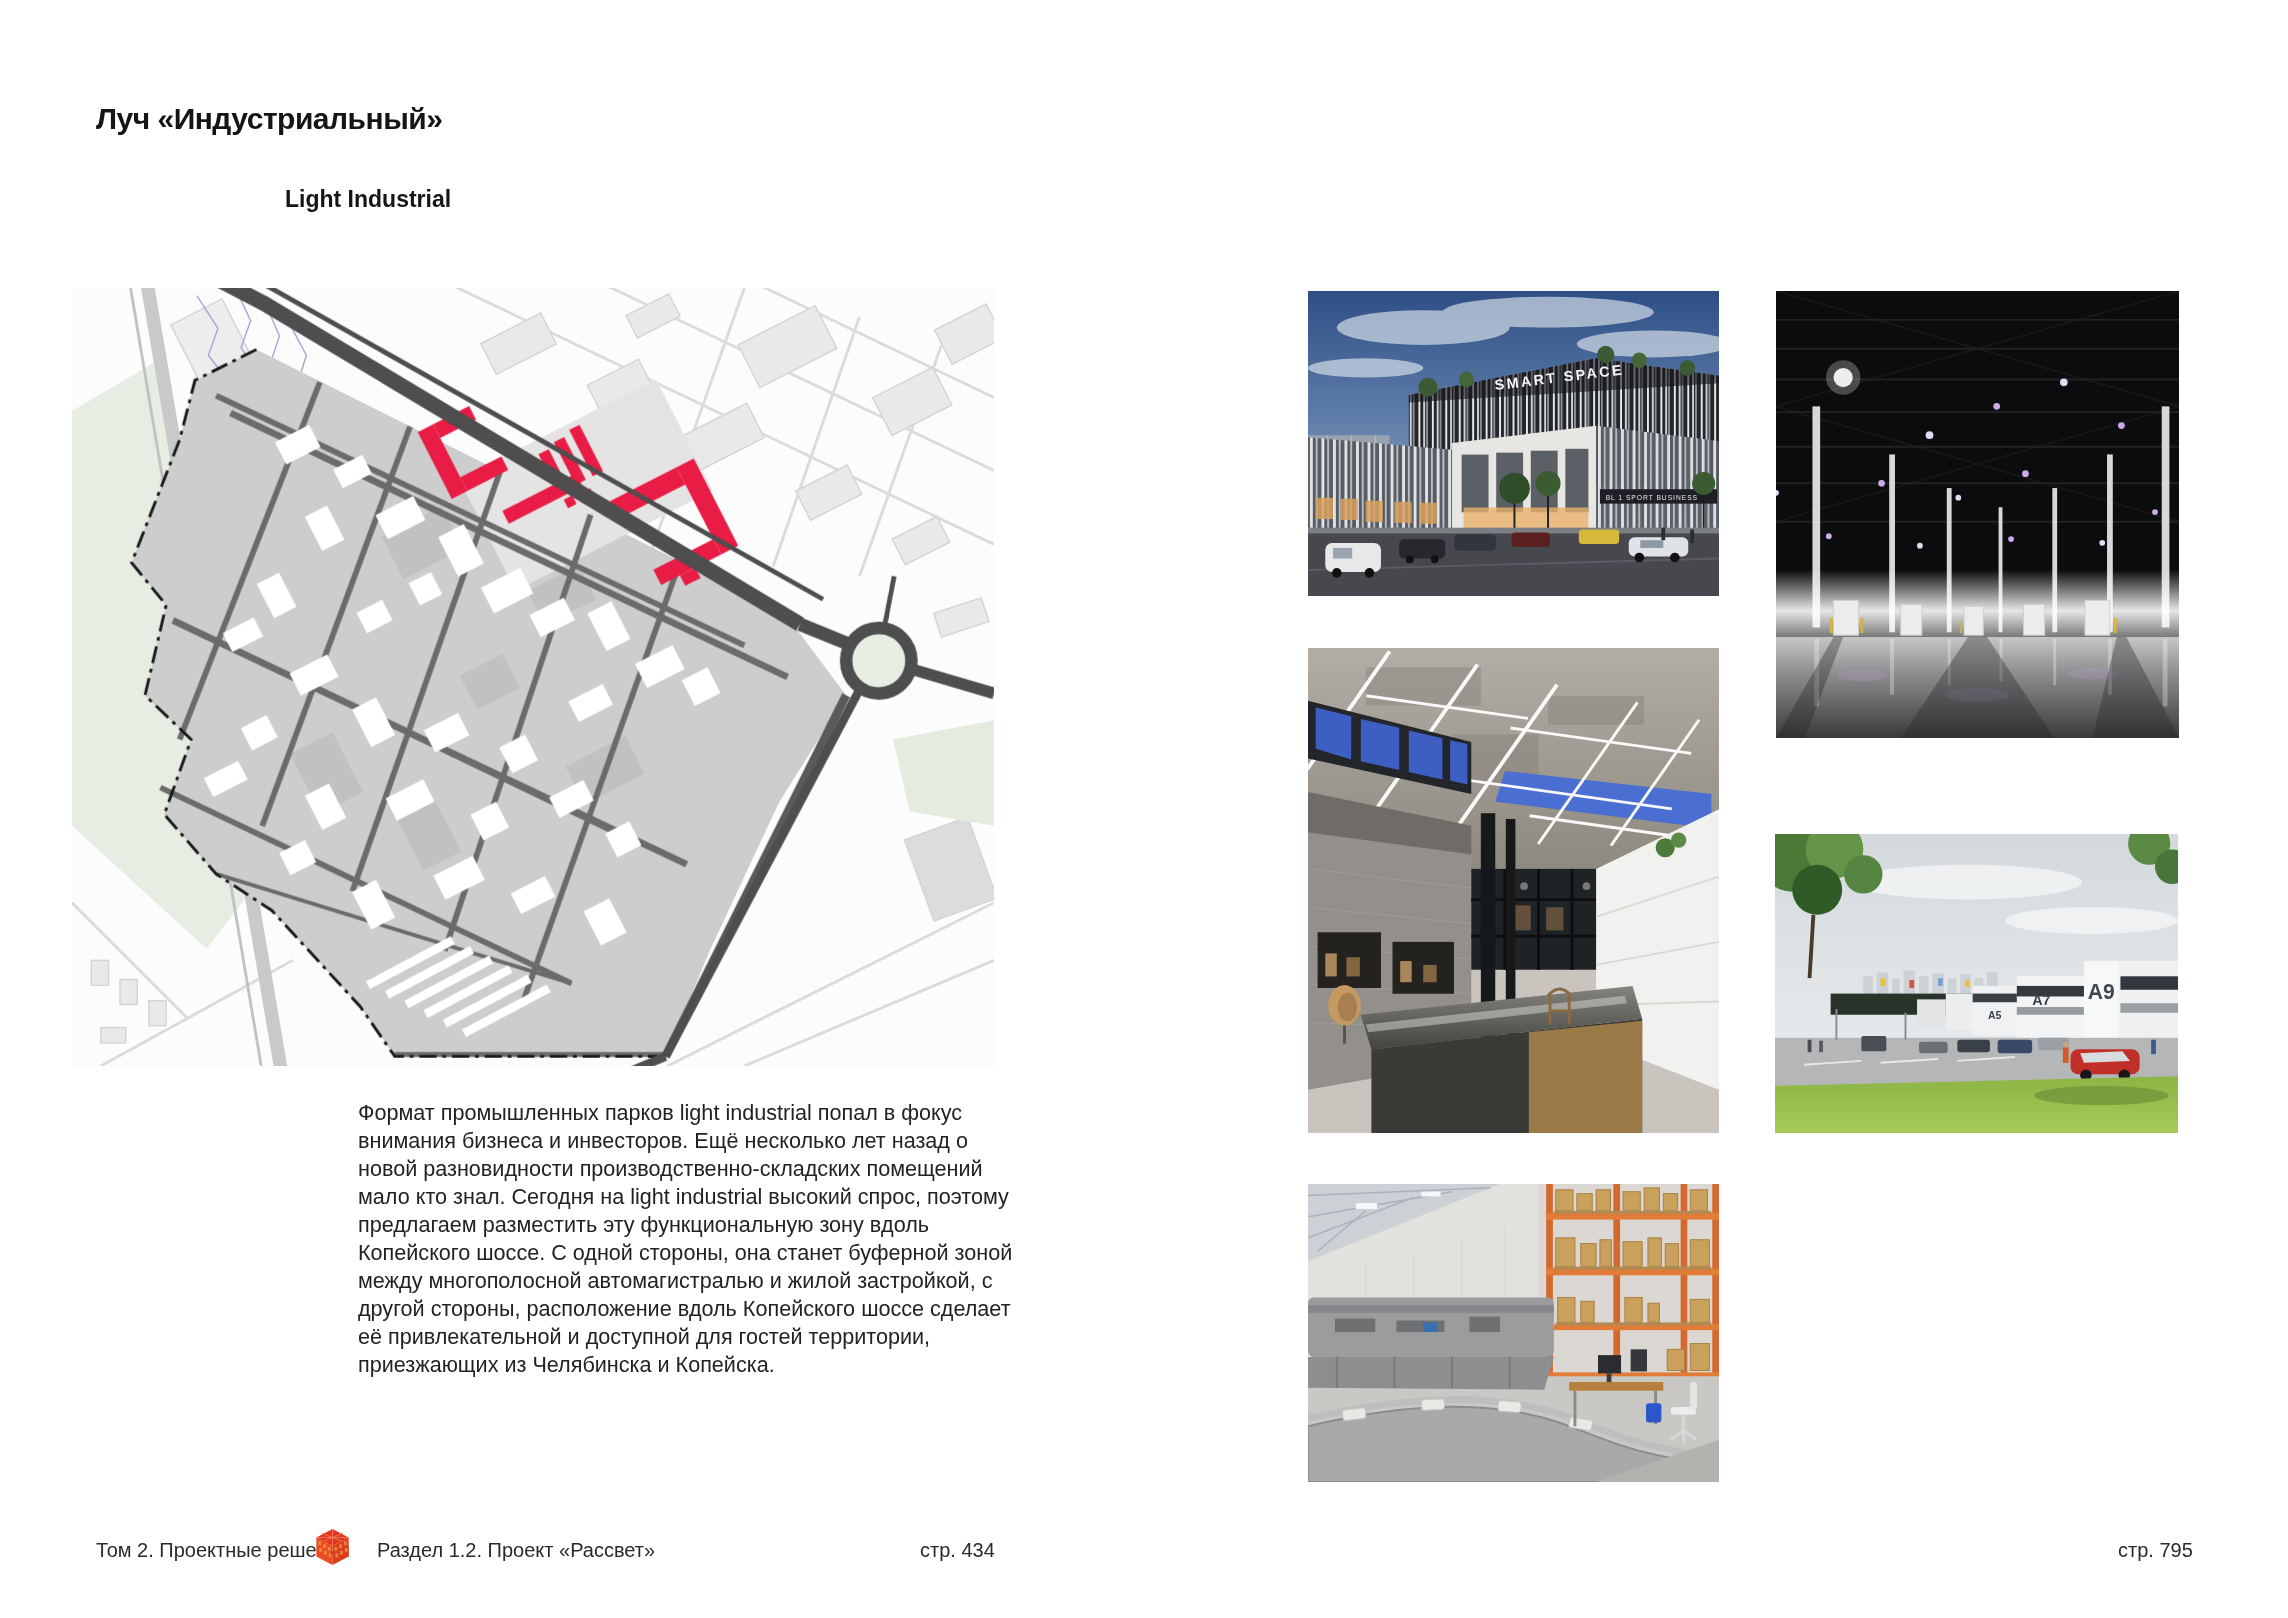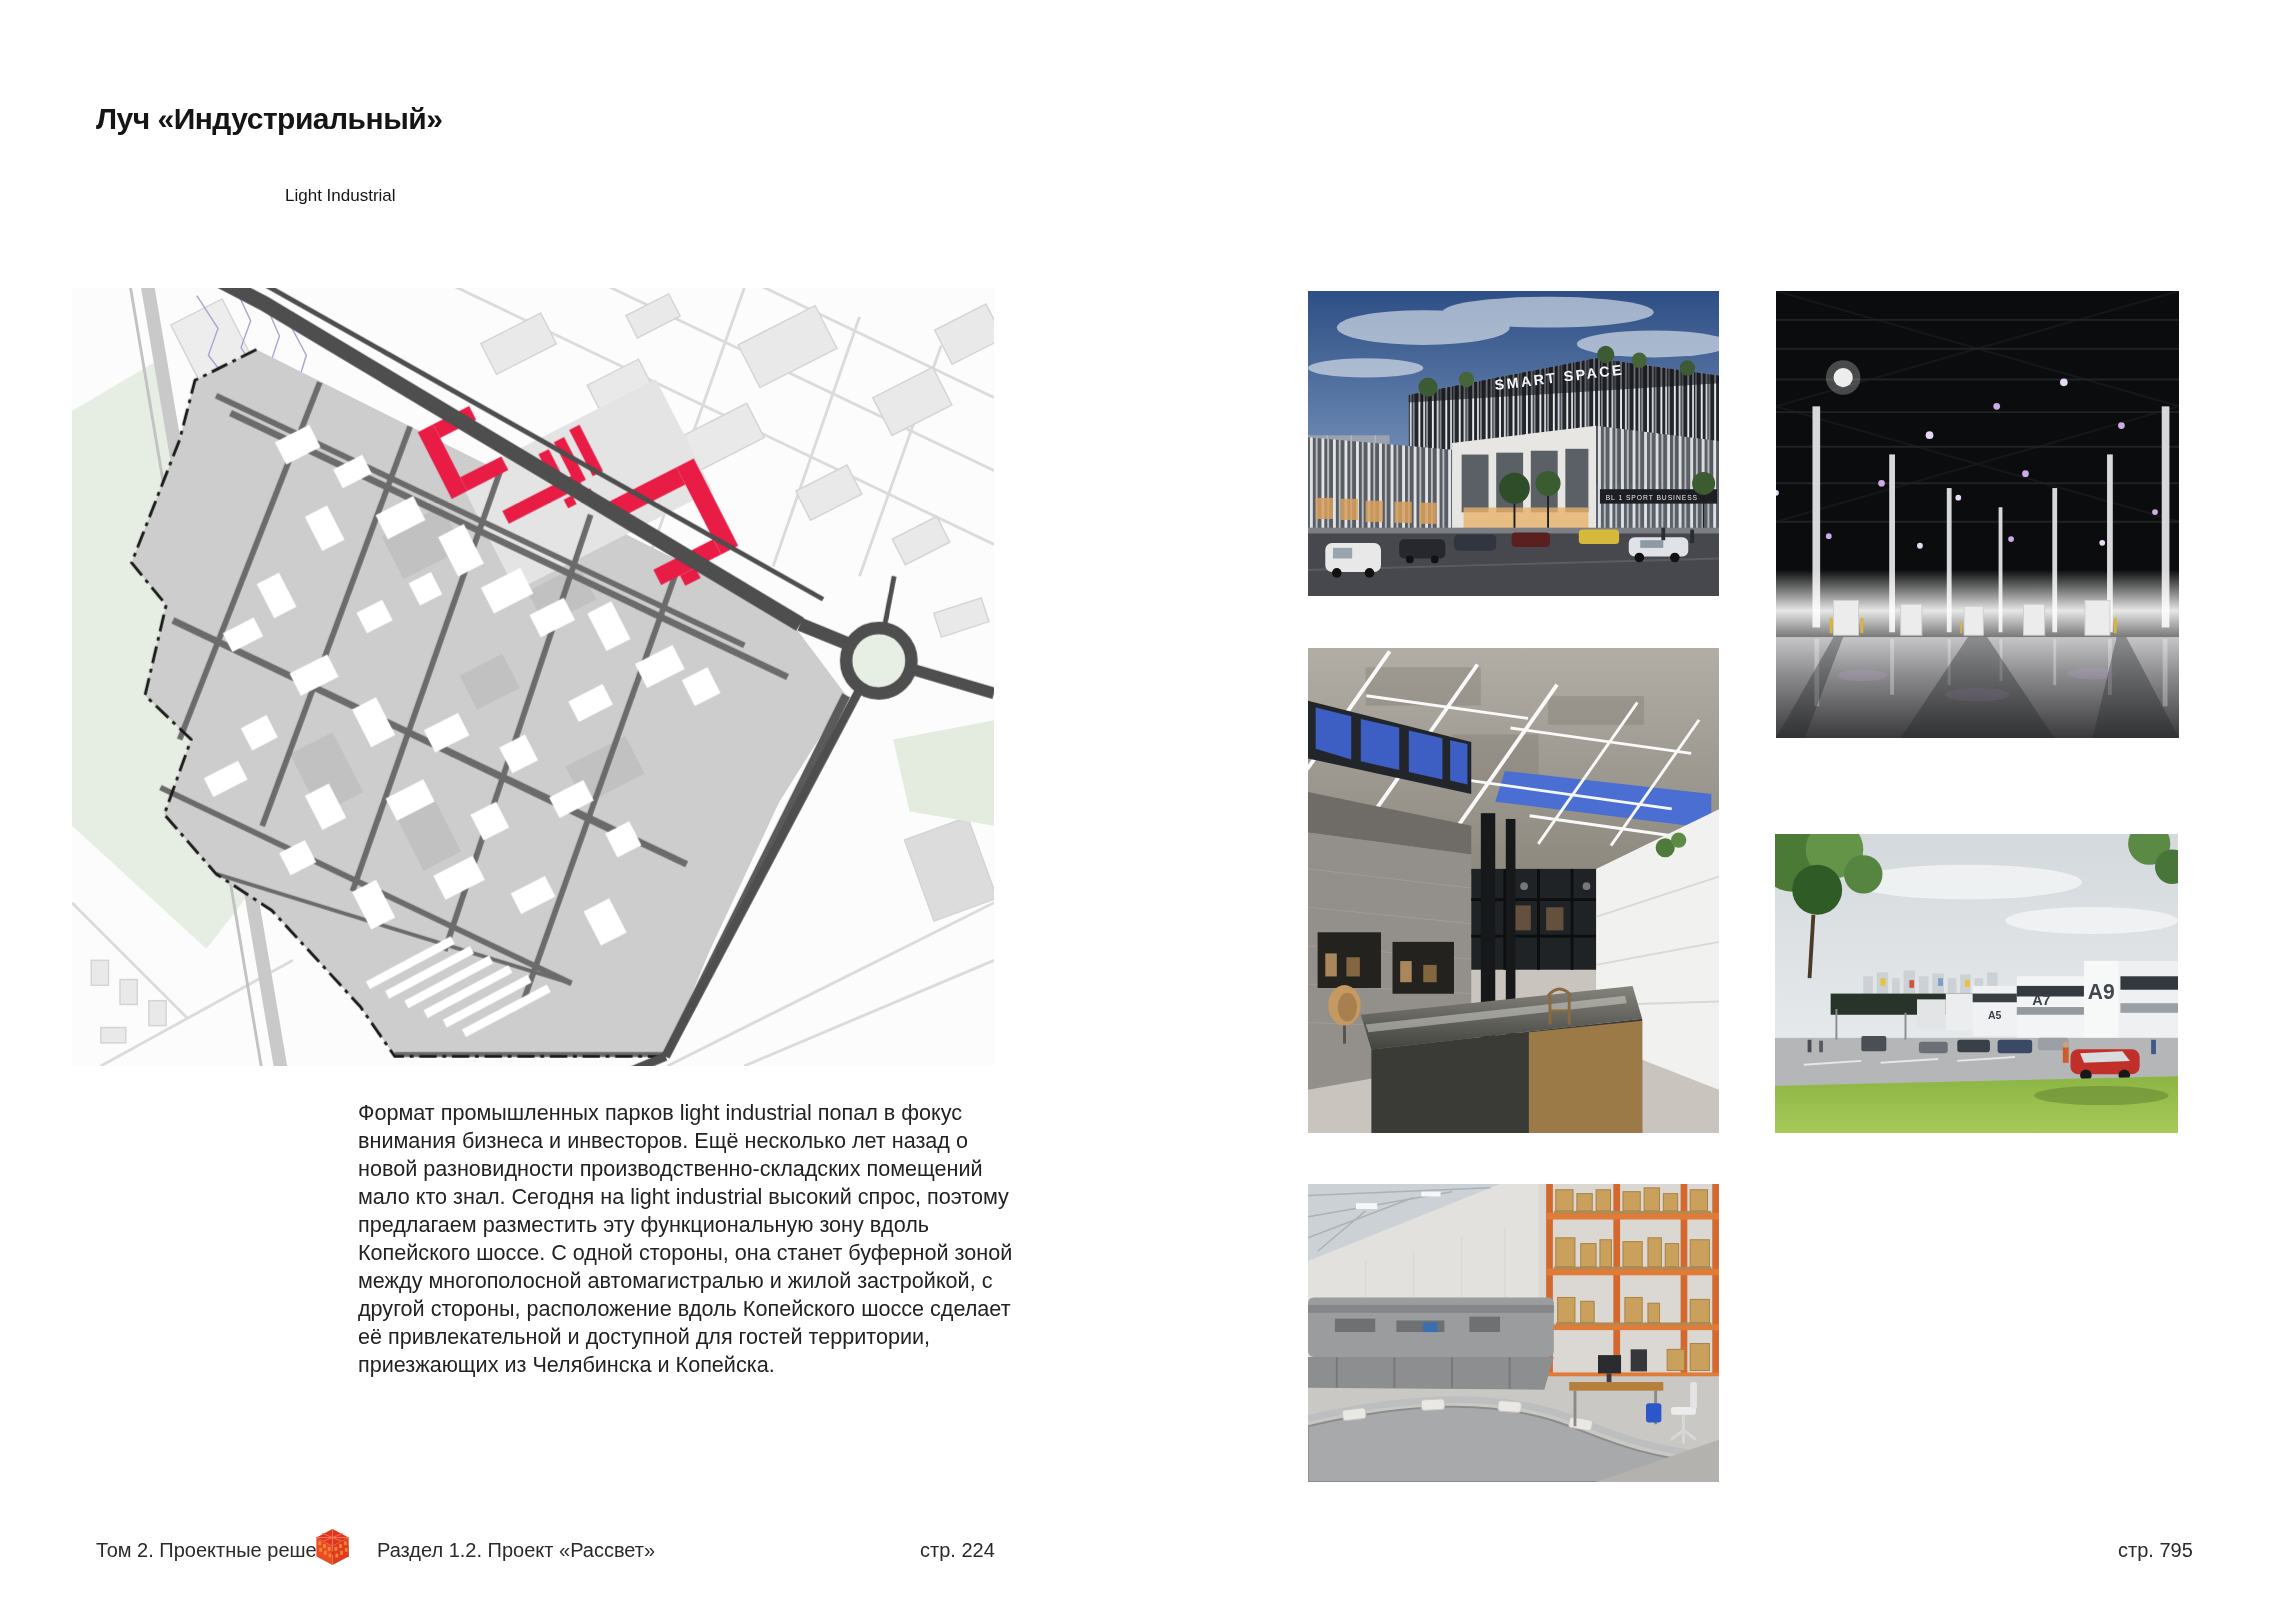--- a/index.html
+++ b/index.html
@@ -5,21 +5,21 @@
   html,body{margin:0;padding:0;background:#ffffff;}
   .page{
     position:relative;width:2288px;height:1619px;background:#ffffff;overflow:hidden;
     font-family:"Liberation Sans", sans-serif;color:#1c1c1c;
   }
   .title{
     position:absolute;left:96px;top:102px;font-size:30px;font-weight:700;
     letter-spacing:-0.5px;color:#151515;
   }
   .subtitle{
-    position:absolute;left:285px;top:186px;font-size:17px;font-weight:400;color:#151515;
+    position:absolute;left:285px;top:186px;font-size:23px;font-weight:700;color:#151515;
   }
   .map-figure{position:absolute;left:72px;top:288px;width:922px;height:778px;}
   .bodytext{position:absolute;left:358px;top:1099px;width:672px;}
   .bodytext p{margin:0;font-size:21.6px;line-height:28px;color:#222222;}
   .bodytext p + p{margin-top:28px;}
   .photo{position:absolute;overflow:hidden;background:#ddd;}
   .photo svg{display:block;width:100%;height:100%;}
   #photo-1{left:1308px;top:291px;width:411px;height:305px;}
   #photo-2{left:1776px;top:291px;width:403px;height:447px;}
   #photo-3{left:1308px;top:648px;width:411px;height:485px;}
@@ -685,17 +685,17 @@
         <rect x="20" y="20" width="3" height="4"></rect>
           <rect x="25" y="17" width="3" height="4"></rect>
           <rect x="30" y="14" width="3" height="4"></rect>
         <rect x="21" y="27" width="3" height="4"></rect>
           <rect x="26" y="24" width="3" height="4"></rect>
           <rect x="31" y="21" width="3" height="4"></rect>
       </g>
     </svg>
   </div>
   <div class="footer-item" id="footer-section">Раздел 1.2. Проект «Рассвет»</div>
-  <div class="footer-item" id="footer-page-left">стр. 224</div>
+  <div class="footer-item" id="footer-page-left">стр. 434</div>
   <div class="footer-item" id="footer-page-right">стр. 795</div>
 
 </div>
 
 
 </body></html>

